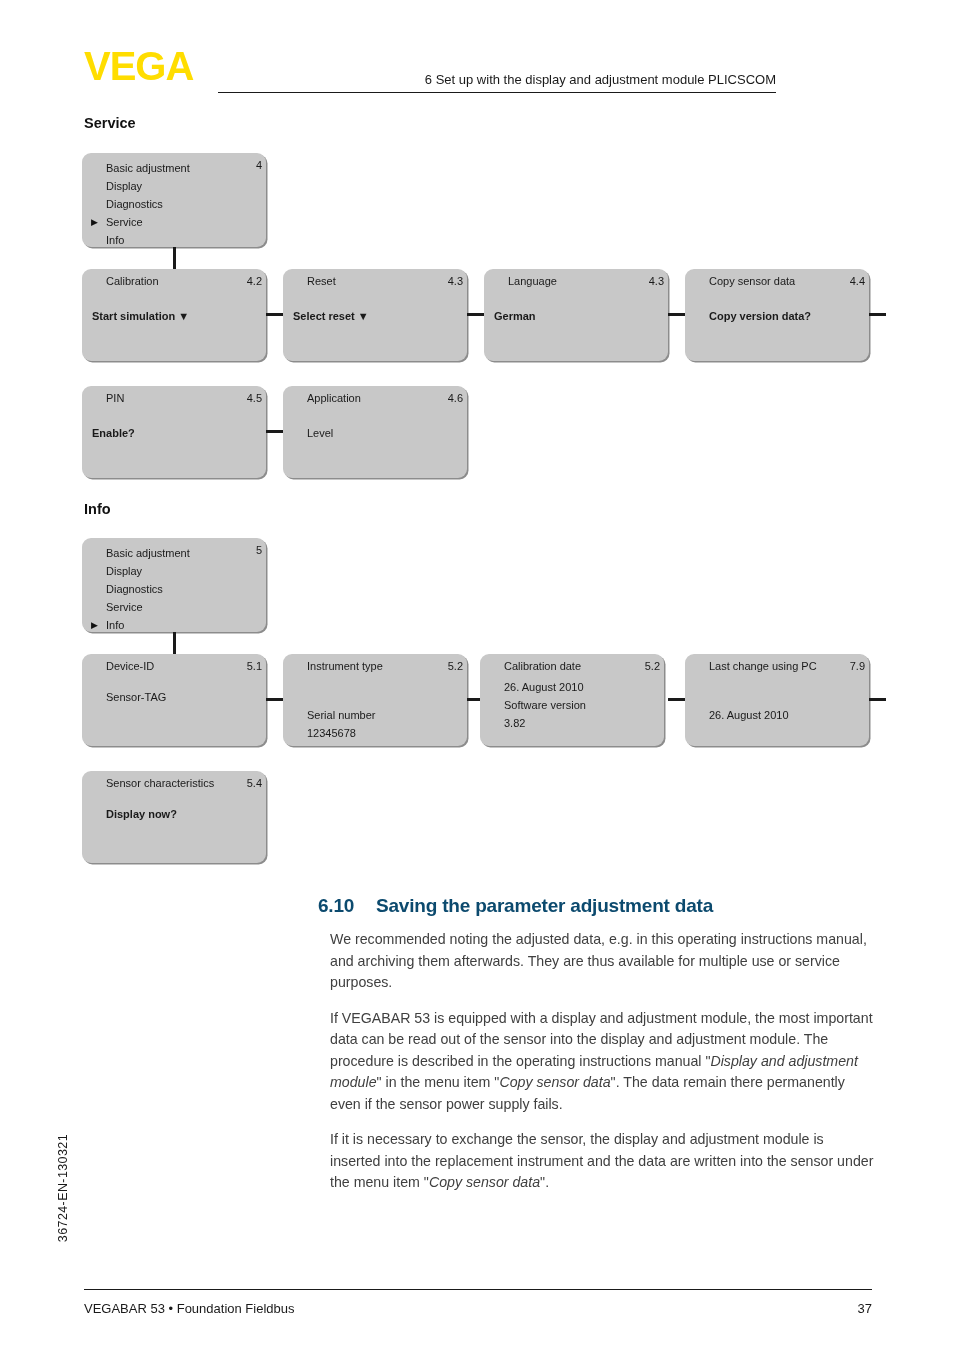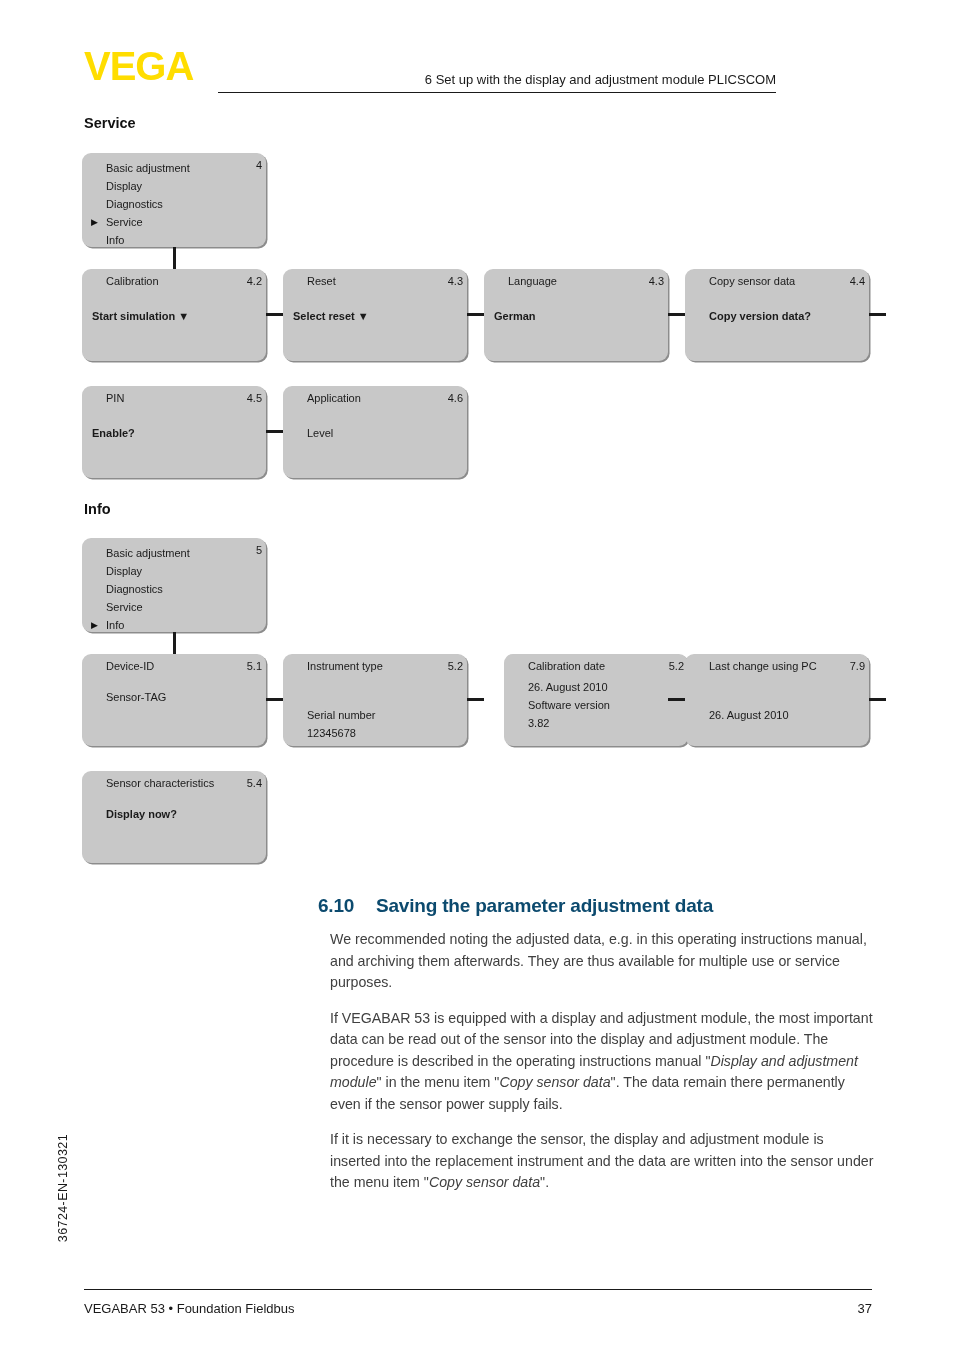--- a/index.html
+++ b/index.html
@@ -273,21 +273,21 @@
 <div class="node" style="left:283px; top:654px; width:184px; height:92px;">
   <div class="node-title">Instrument type</div>
   <div class="node-num">5.2</div>
   <div class="node-body" style="top:52px;">
     <div class="line">Serial number</div>
     <div class="line">12345678</div>
   </div>
 </div>
 <div class="conn h" style="left:467px; top:698px; width:17px;"></div>
 
-<div class="node" style="left:504px; top:654px; width:184px; height:92px;">
+<div class="node" style="left:480px; top:654px; width:184px; height:92px;">
   <div class="node-title">Calibration date</div>
   <div class="node-num">5.2</div>
   <div class="node-body" style="top:24px;">
     <div class="line">26. August 2010</div>
     <div class="line">Software version</div>
     <div class="line">3.82</div>
   </div>
 </div>
 <div class="conn h" style="left:668px; top:698px; width:17px;"></div>
 

